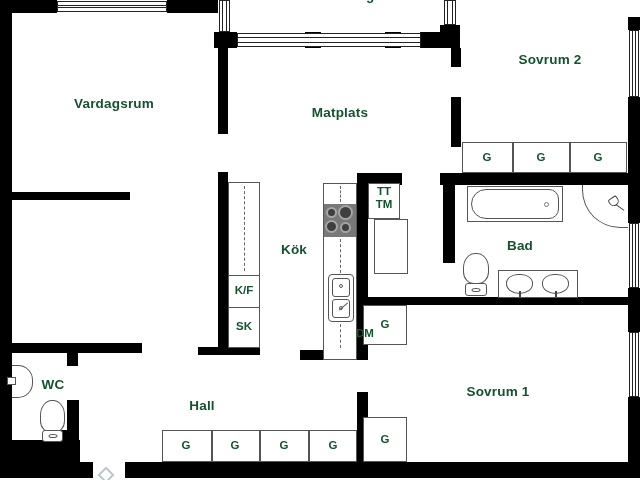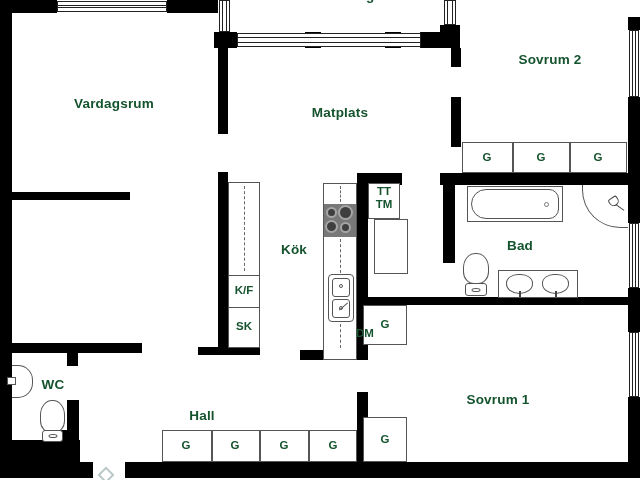--- a/index.html
+++ b/index.html
@@ -168,22 +168,22 @@
     </div>
 
   <div class="diamond" style="left:100px;top:469px"></div>
 
   <div class="lbl room-lbl" style="left:114px;top:104px">Vardagsrum</div>
   <div class="lbl room-lbl" style="left:340px;top:113px">Matplats</div>
   <div class="lbl room-lbl" style="left:550px;top:60px">Sovrum 2</div>
   <div class="lbl room-lbl" style="left:294px;top:250px">Kök</div>
   <div class="lbl room-lbl" style="left:520px;top:246px">Bad</div>
   <div class="lbl room-lbl" style="left:53px;top:385px">WC</div>
-  <div class="lbl room-lbl" style="left:202px;top:416px">Hall</div>
-  <div class="lbl room-lbl" style="left:498px;top:400px">Sovrum 1</div>
+  <div class="lbl room-lbl" style="left:202px;top:406px">Hall</div>
+  <div class="lbl room-lbl" style="left:498px;top:392px">Sovrum 1</div>
   <div class="lbl room-lbl" style="left:347px;top:-4px">Balkong</div>
 
   <div class="lbl sm-lbl" style="left:487px;top:158px">G</div>
   <div class="lbl sm-lbl" style="left:541px;top:158px">G</div>
   <div class="lbl sm-lbl" style="left:598px;top:158px">G</div>
   <div class="lbl sm-lbl" style="left:186px;top:446px">G</div>
   <div class="lbl sm-lbl" style="left:235px;top:446px">G</div>
   <div class="lbl sm-lbl" style="left:284px;top:446px">G</div>
   <div class="lbl sm-lbl" style="left:333px;top:446px">G</div>
   <div class="lbl sm-lbl" style="left:385px;top:325px">G</div>

